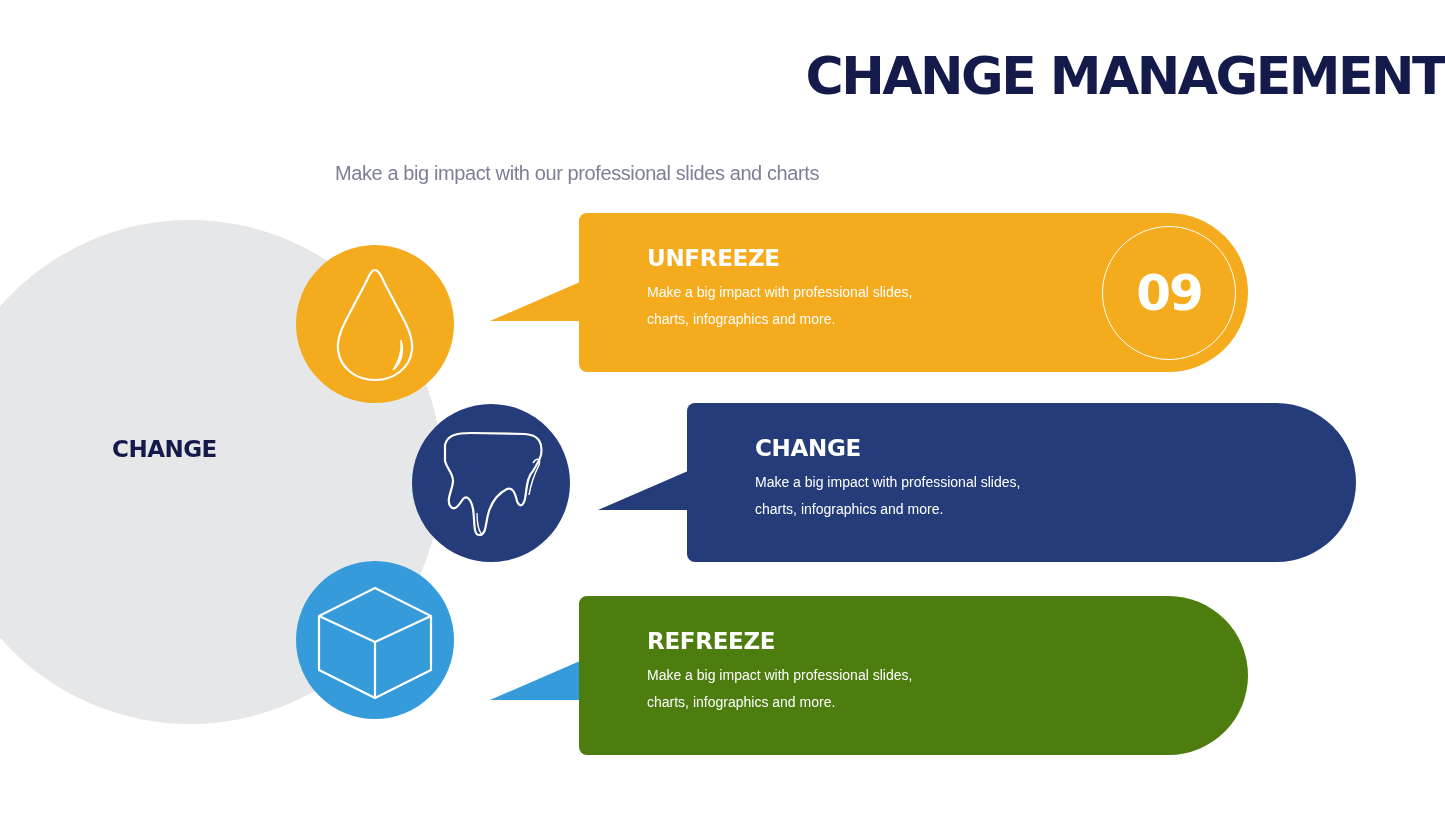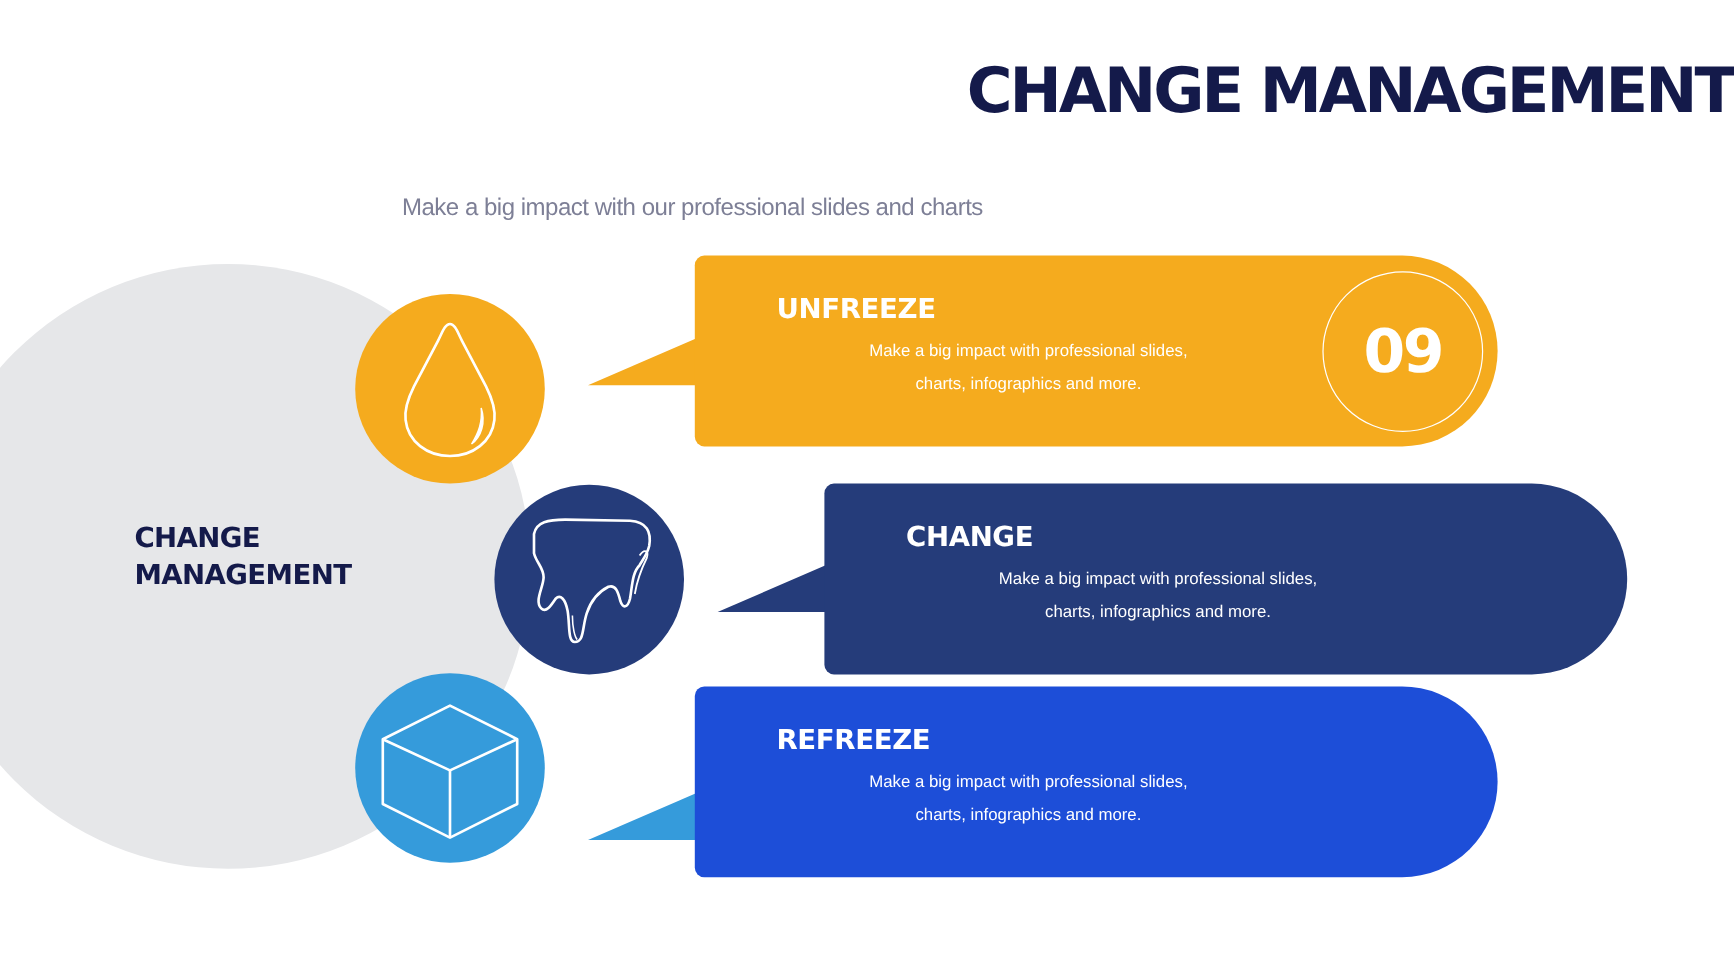--- a/index.html
+++ b/index.html
@@ -33,21 +33,20 @@
       position: absolute; width: 158px; height: 158px; border-radius: 50%;
       display: flex; align-items: center; justify-content: center;
     }
     .icon-circle svg { display: block; }
 
     .pointer { position: absolute; }
 
     .card {
       position: absolute; width: 669px; height: 159px;
       border-radius: 8px 80px 80px 8px;
-      text-align: center;
     }
     .card-title {
       position: absolute; left: 68px; top: 32px;
       font-size: 23px; font-weight: 700; color: #ffffff;
       font-family: "DejaVu Sans", sans-serif; letter-spacing: -0.3px;
     }
     .card-desc {
       position: absolute; left: 68px; top: 66px; width: 420px;
       font-size: 14px; line-height: 27px; color: #ffffff;
       font-family: "Liberation Sans", sans-serif;
@@ -63,21 +62,20 @@
   </style>
 </head>
 <body>
 
 <div class="title">CHANGE MANAGEMENT</div>
 <div class="subtitle">Make a big impact with our professional slides and charts</div>
 
 <div class="big-circle"></div>
 <div class="model-label">
   <span>CHANGE</span>
-  <span>MANAGEMENT</span>
 </div>
 
 <div class="icon-circle" style="left:296px; top:245px; background:#f5ab1e;">
   <svg width="80" height="120" viewBox="0 0 80 120">
     <path d="M40 6 C36 6 34 12 30 20 L10 58 C4 70 2 78 3 86 C5 104 21 116 40 116 C59 116 75 104 77 86 C78 78 76 70 70 58 L50 20 C46 12 44 6 40 6 Z" fill="none" stroke="#fff" stroke-width="2.2"></path>
     <path d="M66 76 C70 88 66 100 58 106 C64 96 67 88 66 76 Z" fill="#fff" stroke="#fff" stroke-width="1.2"></path>
   </svg>
 </div>
 <svg class="pointer" style="left:489px; top:281px;" width="92" height="42" viewBox="0 0 92 42">
   <polygon points="1,40 91,1 91,40" fill="#f5ab1e"></polygon>
@@ -112,19 +110,19 @@
 <div class="icon-circle" style="left:296px; top:561px; background:#359bdb;">
   <svg width="120" height="120" viewBox="0 0 120 120">
     <polygon points="60,8 116,36 116,90 60,118 4,90 4,36" fill="none" stroke="#fff" stroke-width="2.2" stroke-linejoin="round"></polygon>
     <polyline points="4,36 60,62 116,36" fill="none" stroke="#fff" stroke-width="2.2" stroke-linejoin="round"></polyline>
     <line x1="60" y1="62" x2="60" y2="118" stroke="#fff" stroke-width="2.2"></line>
   </svg>
 </div>
 <svg class="pointer" style="left:489px; top:660px;" width="92" height="42" viewBox="0 0 92 42">
   <polygon points="1,40 91,1 91,40" fill="#359bdb"></polygon>
 </svg>
-<div class="card" style="left:579px; top:572px; background:#1d4ed8;">
+<div class="card" style="left:579px; top:596px; background:#4d7c0f;">
   <div class="card-title">REFREEZE</div>
   <div class="card-desc">
     <span>Make a big impact with professional slides,</span>
     <span>charts, infographics and more.</span>
   </div>
 </div>
 
 </body></html>

